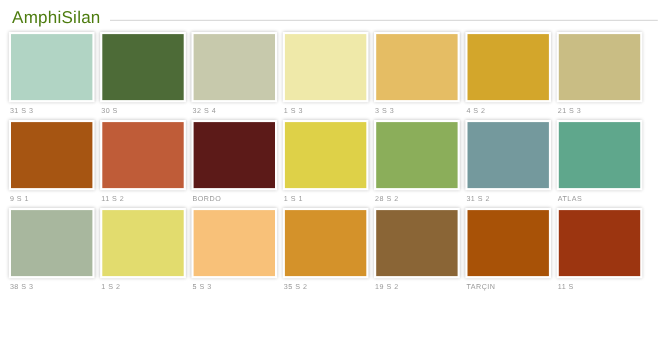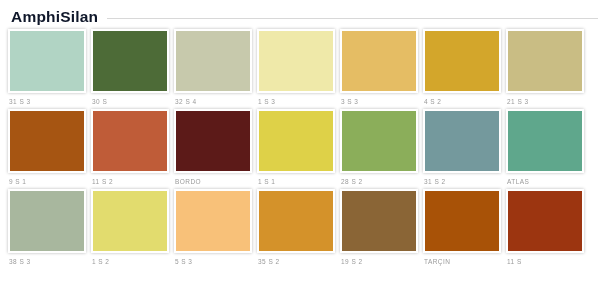--- a/index.html
+++ b/index.html
@@ -25,22 +25,22 @@
   
   .header {
     display: flex;
     align-items: center;
     padding: 7px 0 0 11px;
     height: 26px;
     box-sizing: border-box;
   }
   .brand-title {
     font-size: 15.5px;
-    font-weight: 700;
-    color: #0f172a;
+    font-weight: 400;
+    color: #4d7c0f;
     letter-spacing: 0.2px;
     white-space: nowrap;
     font-family: "Liberation Sans", sans-serif;
   }
   .header-rule {
     flex: 1 1 auto;
     height: 1px;
     background: #d8d8d8;
     margin-left: 9px;
     margin-right: 2px;

